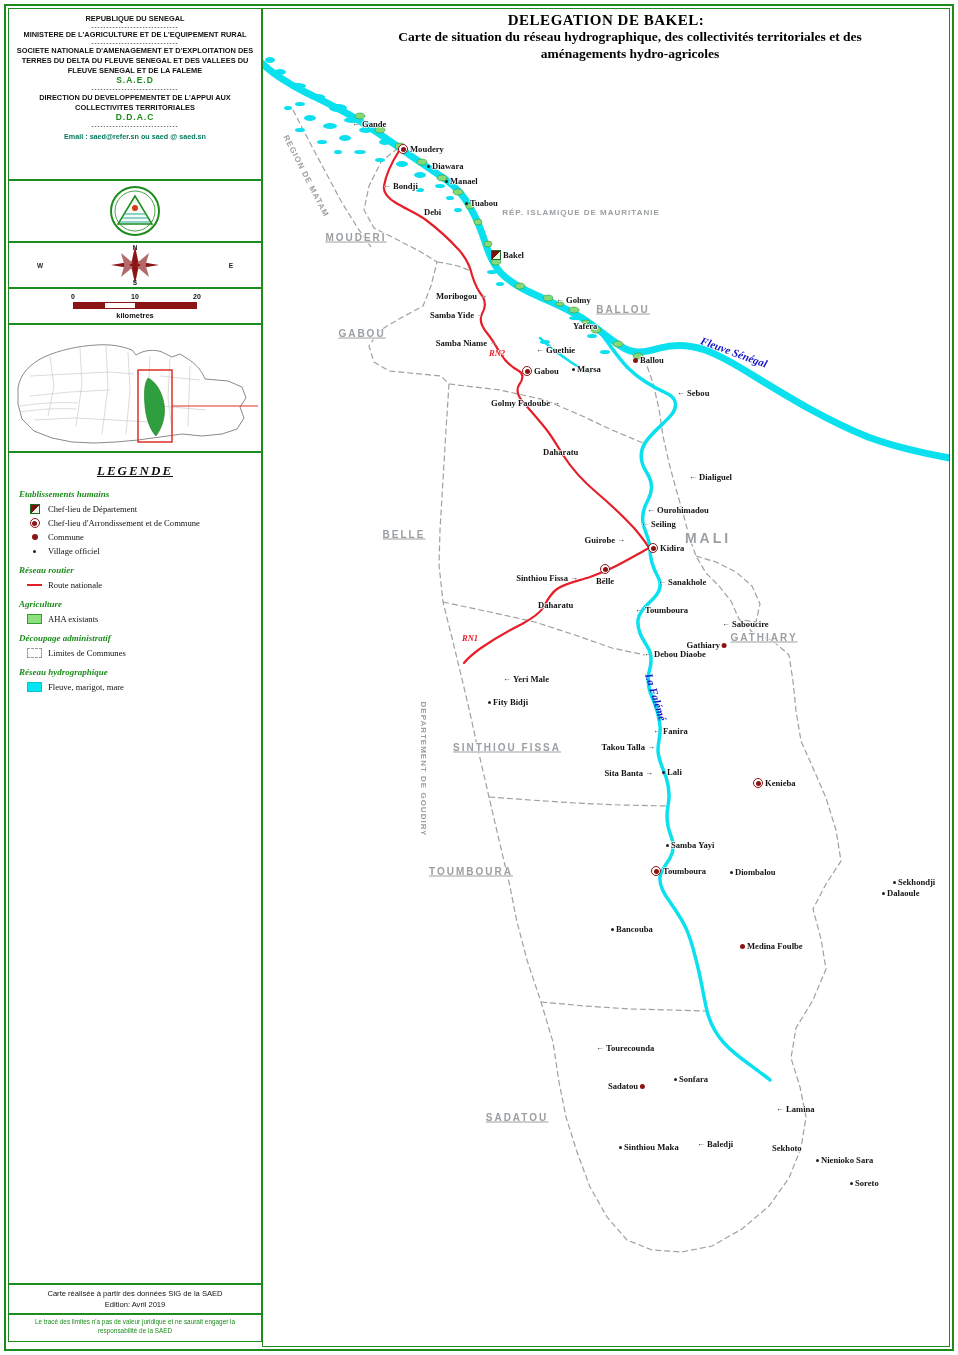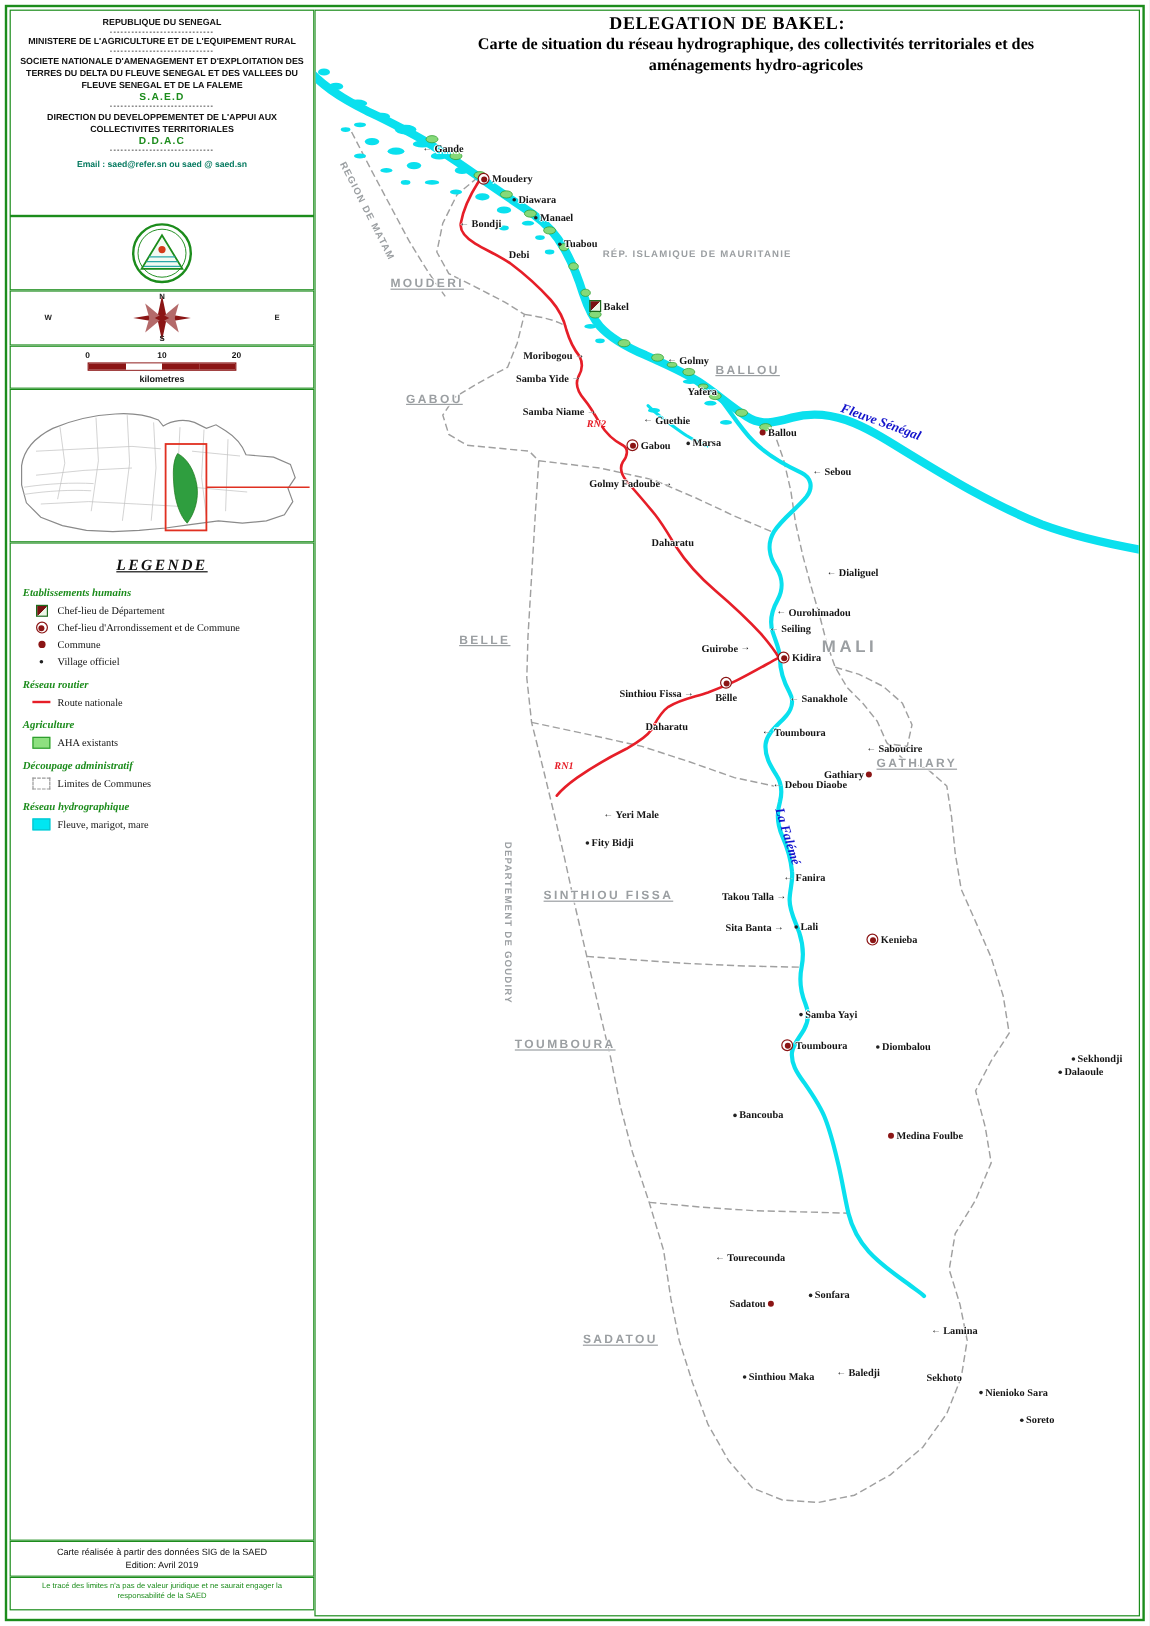--- a/index.html
+++ b/index.html
@@ -305,21 +305,21 @@
         <span class="ptr">→</span>
       </div>
       <div class="place flip" style="left: 653px; top: 773px;">
         <span class="pl-label">Sita Banta</span>
         <span class="ptr">→</span>
       </div>
       <div class="place" style="left: 662px; top: 772px;">
         <span class="mk mk-village"></span>
         <span class="pl-label">Lali</span>
       </div>
-      <div class="place" style="left: 722px; top: 783px; justify-content: flex-end;">
+      <div class="place" style="left: 753px; top: 783px; justify-content: flex-end;">
         <span class="mk mk-arrond"></span>
         <span class="pl-label">Kenieba</span>
       </div>
       <div class="place" style="left: 666px; top: 845px;">
         <span class="mk mk-village"></span>
         <span class="pl-label">Samba Yayi</span>
       </div>
       <div class="place" style="left: 651px; top: 871px;">
         <span class="mk mk-arrond"></span>
         <span class="pl-label">Toumboura</span>

